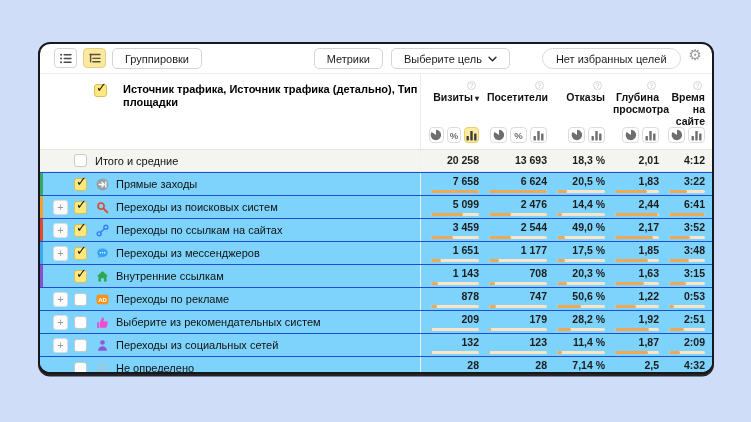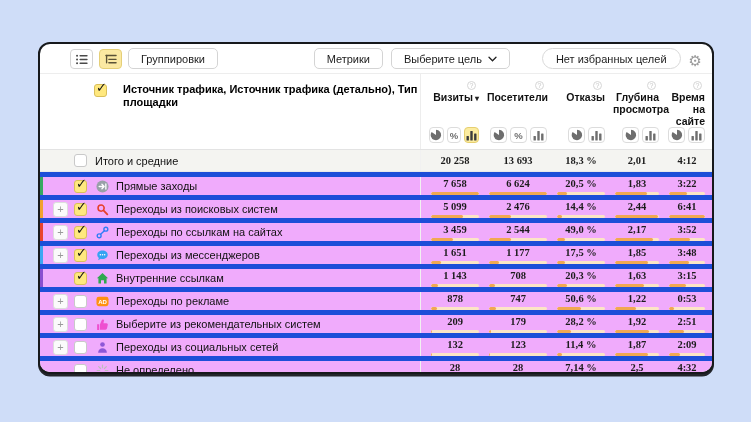--- a/index.html
+++ b/index.html
@@ -15,21 +15,21 @@
     background:#fff; border:2px solid #17191c; border-radius:12px;
     box-shadow:0 2.5px 0 rgba(15,17,20,.9);
     display:flex; flex-direction:column; overflow:hidden;
   }
   
   .toolbar {
     height:30px; flex:0 0 30px; display:flex; align-items:center;
     justify-content:space-between; padding:0 10px 0 14px;
     border-bottom:1px solid #ededed;
   }
-  .tb-left, .tb-right { display:flex; align-items:flex-end; gap:6px;margin-left:16px; }
+  .tb-left, .tb-right { display:flex; align-items:flex-start; gap:6px; }
   .tb-right { gap:8px;padding-left:16px; }
   .icon-btn {
     width:23px; height:20px; border:1px solid #d4d4d4; border-radius:4px;
     background:#fff; display:flex; align-items:center; justify-content:center;
     cursor:pointer;
   }
   .icon-btn.active { background:#fbe9a2; border-color:#e5cf78; }
   .btn {
     height:21px; border:1px solid #d4d4d4; border-radius:5px; background:#fff;
     font-family:inherit; font-size:11px; color:#1c1c1c; padding:0 12px;
@@ -60,21 +60,21 @@
   .sort-arrow { display:none; font-size:8px; margin-left:2px; color:#222; }
   .toggles { margin-top:auto; display:flex; justify-content:flex-end; gap:3px; }
   .toggle {
     width:17px; height:16px; border:1px solid #dcdcdc; border-radius:4px; background:#fff;
     display:flex; align-items:center; justify-content:center; cursor:pointer; color:#6e6e6e;
     font-size:9.5px; font-weight:bold;
   }
   .toggle.active { background:#fcec9f; border-color:#e6cf71; color:#3c3c3c; }
   
   .tbody { flex:1; display:flex; flex-direction:column; }
-  .trow { height:23px; flex:0 0 23px; display:flex; border-top:5px solid #1d4ed8; position:relative; background:#f0abfc; }
+  .trow { height:23px; flex:0 0 23px; display:flex; border-top:1px solid #1d4ed8; position:relative; background:#7dd3fc; }
   .trow.total { height:22px; flex:0 0 22px; background:#f4f4f1; border-top:none; border-bottom:1px solid #e9e9e9; }
   .stripe { display:none; position:absolute; left:0; top:0; bottom:0; width:3px; }
   .name-cell { flex:1; display:flex; align-items:center; padding-left:13px; }
   .expand {
     width:15px; height:15px; flex:0 0 15px; margin-right:6px; visibility:hidden;
     border:1px solid #ddd; border-radius:3px; background:#fbfbfb; color:#9a9a9a;
     font-size:11px; line-height:13px; text-align:center; cursor:pointer;
   }
   .expand.on { visibility:visible; }
   .cb {
@@ -85,21 +85,21 @@
   .cb.checked::after {
     content:"✓"; position:absolute; left:1px; top:-5px; font-size:13px; font-weight:bold;
     color:#141414; font-family:"DejaVu Sans", sans-serif;
   }
   .row-icon { width:14px; flex:0 0 14px; margin-right:7px; display:flex; align-items:center; justify-content:center; }
   .row-label { font-size:11px; color:#111; white-space:nowrap; cursor:pointer; }
   .metrics {
     width:292px; flex:0 0 292px; border-left:1px solid #f1f1f1;
     display:grid; grid-template-columns:58px 68px 58px 54px 46px; padding-right:8px;
   }
-  .mcell { display:flex; flex-direction:column; align-items:center; justify-content:center; padding-left:10px;font-family:Liberation Serif, serif; }
+  .mcell { display:flex; flex-direction:column; align-items:flex-end; justify-content:center; padding-left:10px; }
   .num { font-size:10.5px; font-weight:bold; color:#1c1c1c; line-height:11px; white-space:nowrap; }
   .bar { width:100%; height:3px; background:#fce5c6; border-radius:2px; margin-top:3px; position:relative; overflow:hidden; }
   .bar i { position:absolute; left:0; top:0; bottom:0; background:#f1a851; border-radius:2px; }
 </style>
 </head>
 <body>
 
 <div class="card">
 
   <div class="toolbar">

